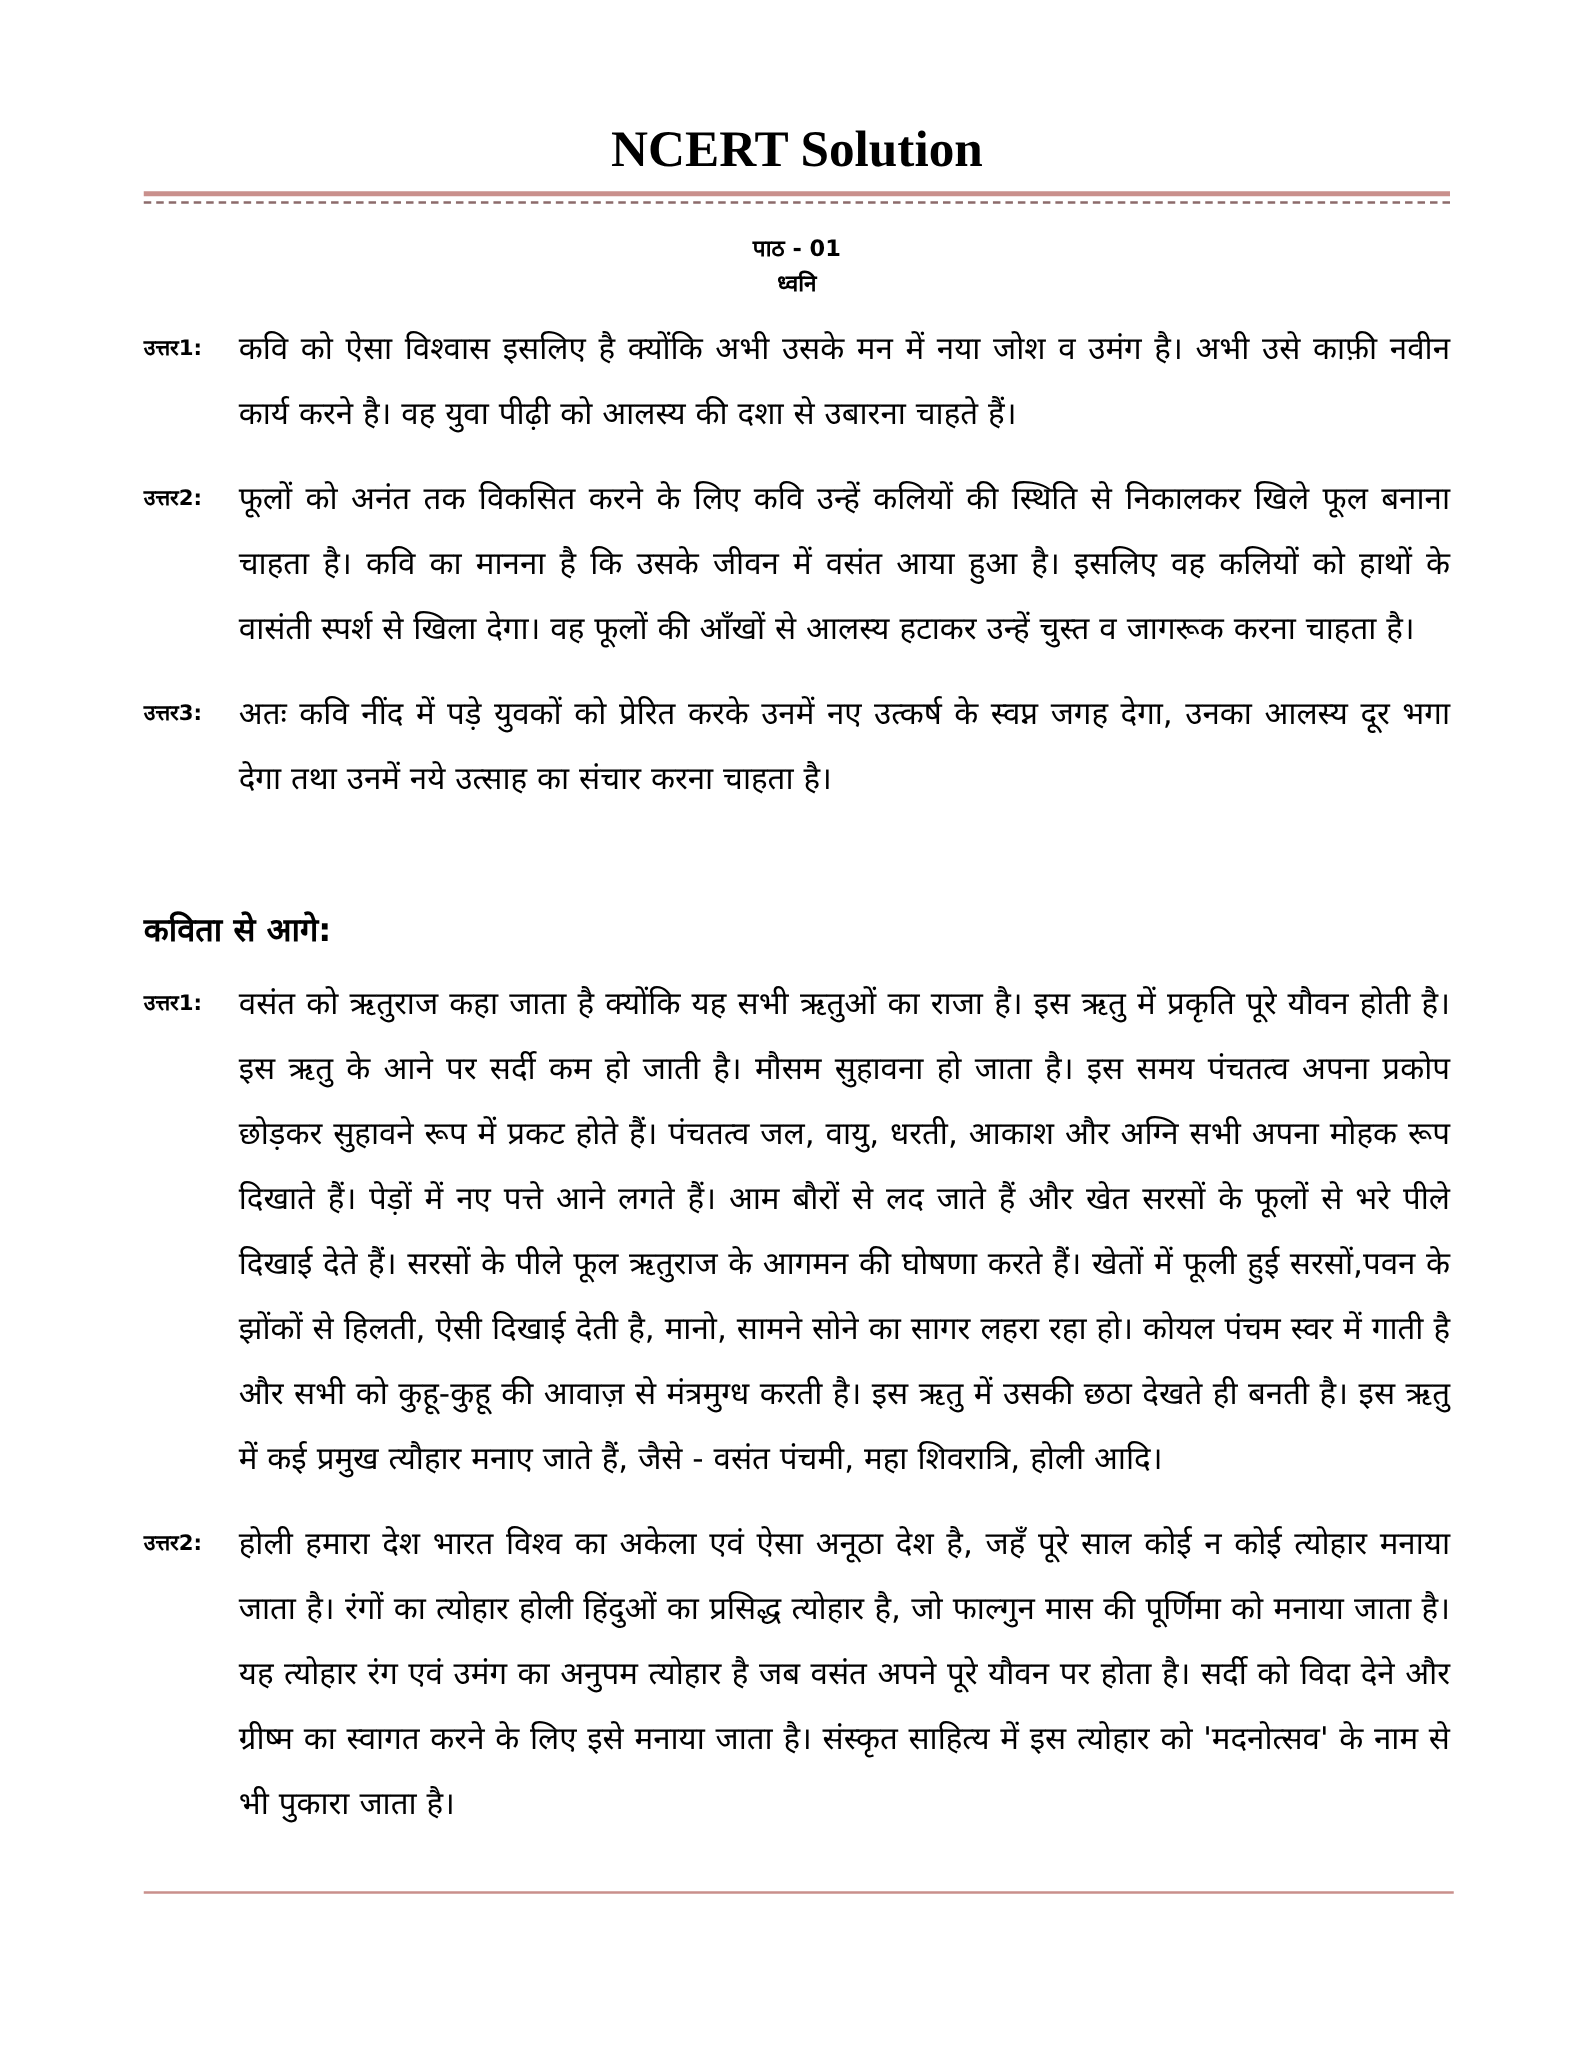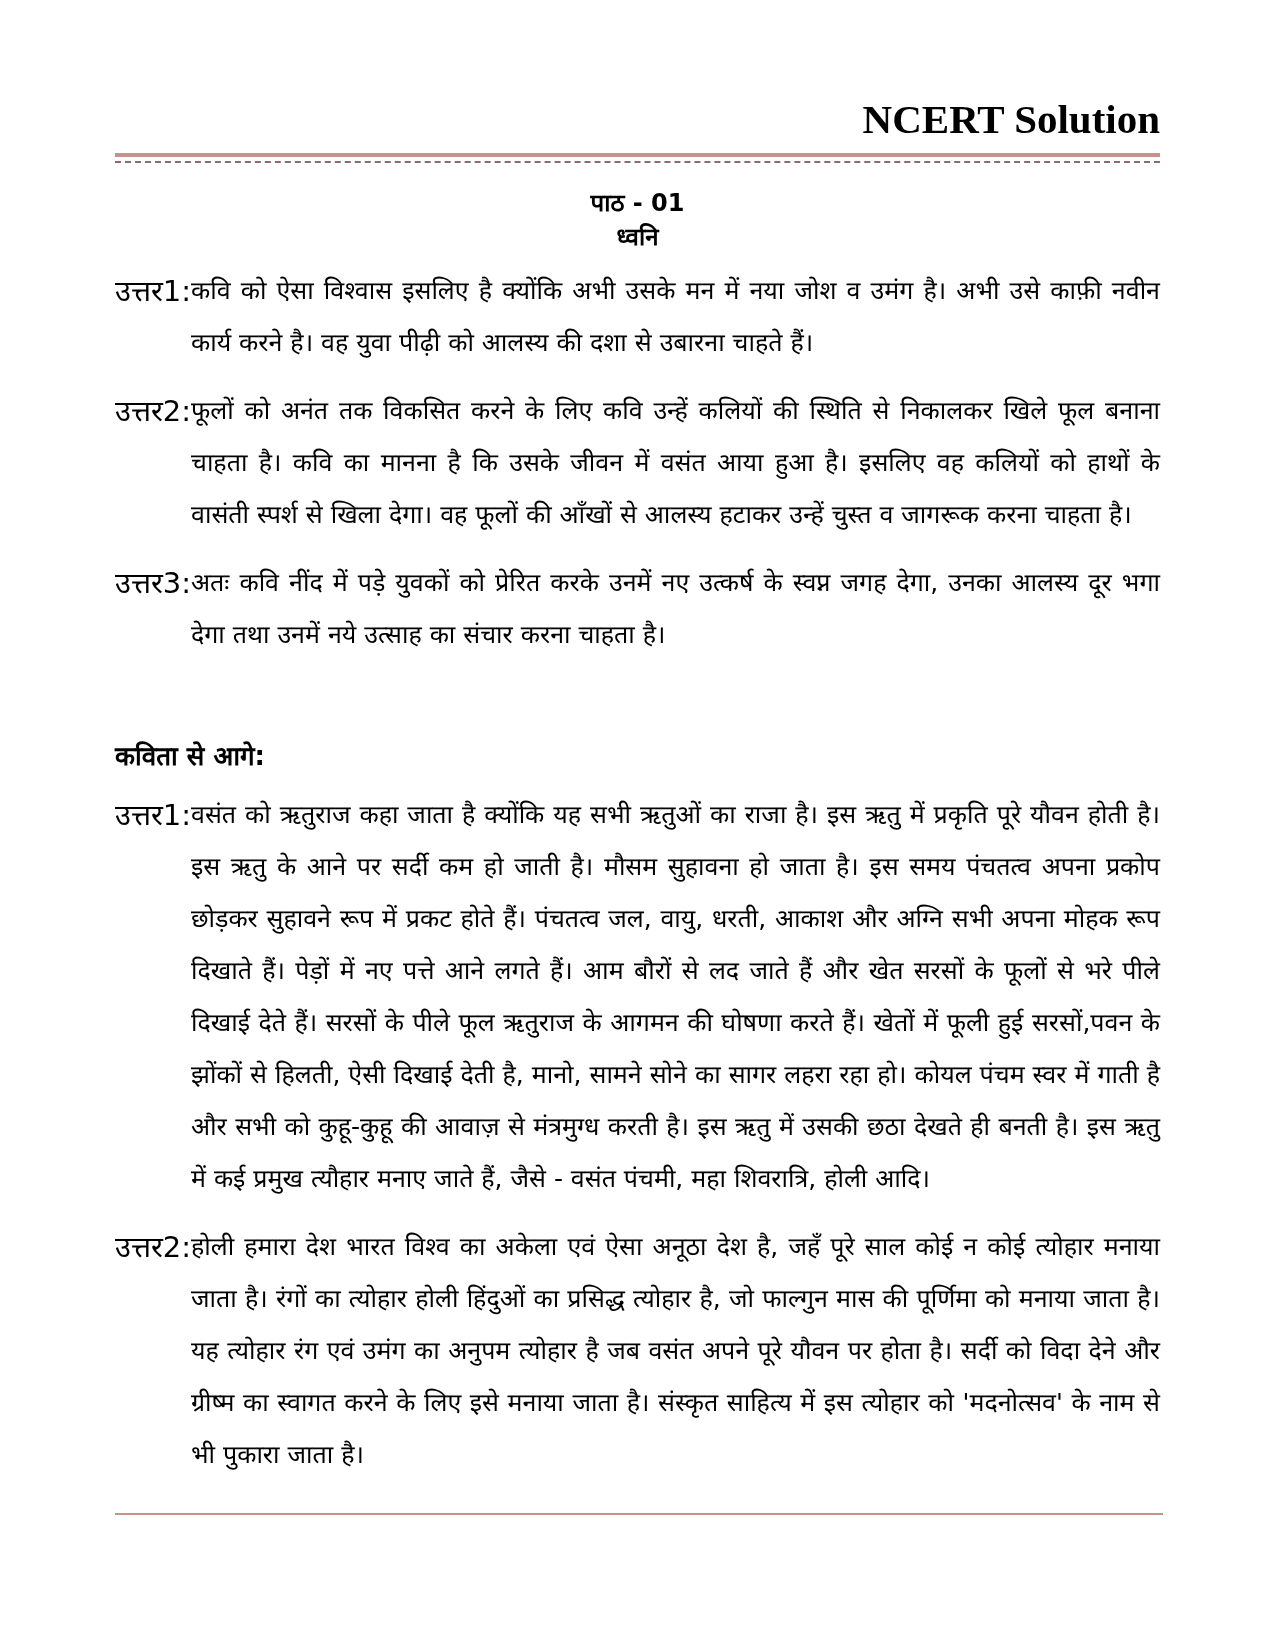--- a/index.html
+++ b/index.html
@@ -17,55 +17,55 @@
     overflow: hidden;
   }
   .content {
     padding: 96px 115px 0 115px;
   }
   .doc-title {
     font-family: "Liberation Serif", "DejaVu Serif", serif;
     font-weight: 700;
     font-size: 41px;
     line-height: 1.15;
-    text-align: right;
+    text-align: center;
     letter-spacing: 0px;
     color: #000000;
   }
   .rule-top {
     margin-top: 10px;
     height: 10px;
     border-top: 4px solid #c9908c;
     border-bottom: 2px dashed #8c6b6b;
   }
   .center-line {
     text-align: center;
     font-weight: 700;
-    font-size: 24px;
+    font-size: 18px;
     line-height: 1.0;
   }
   .chapter-no   { margin-top: 28px; }
   .chapter-name { margin-top: 10px; }
   .section-heading {
     font-weight: 700;
     font-size: 26px;
     margin-top: 34px;
     margin-bottom: 14px;
   }
   .answer {
     position: relative;
     padding-left: 76px;
     margin-top: 16px;
   }
   .answer-label {
     position: absolute;
     left: 0;
     top: 0;
-    font-weight: 400;
-    font-size: 29px;
+    font-weight: 700;
+    font-size: 17px;
     line-height: 52px;
     white-space: nowrap;
   }
   .answer p {
     font-size: 25px;
     line-height: 52px;
     text-align: justify;
     margin-bottom: 26px;
   }
   .answer p:last-child { margin-bottom: 0; }

